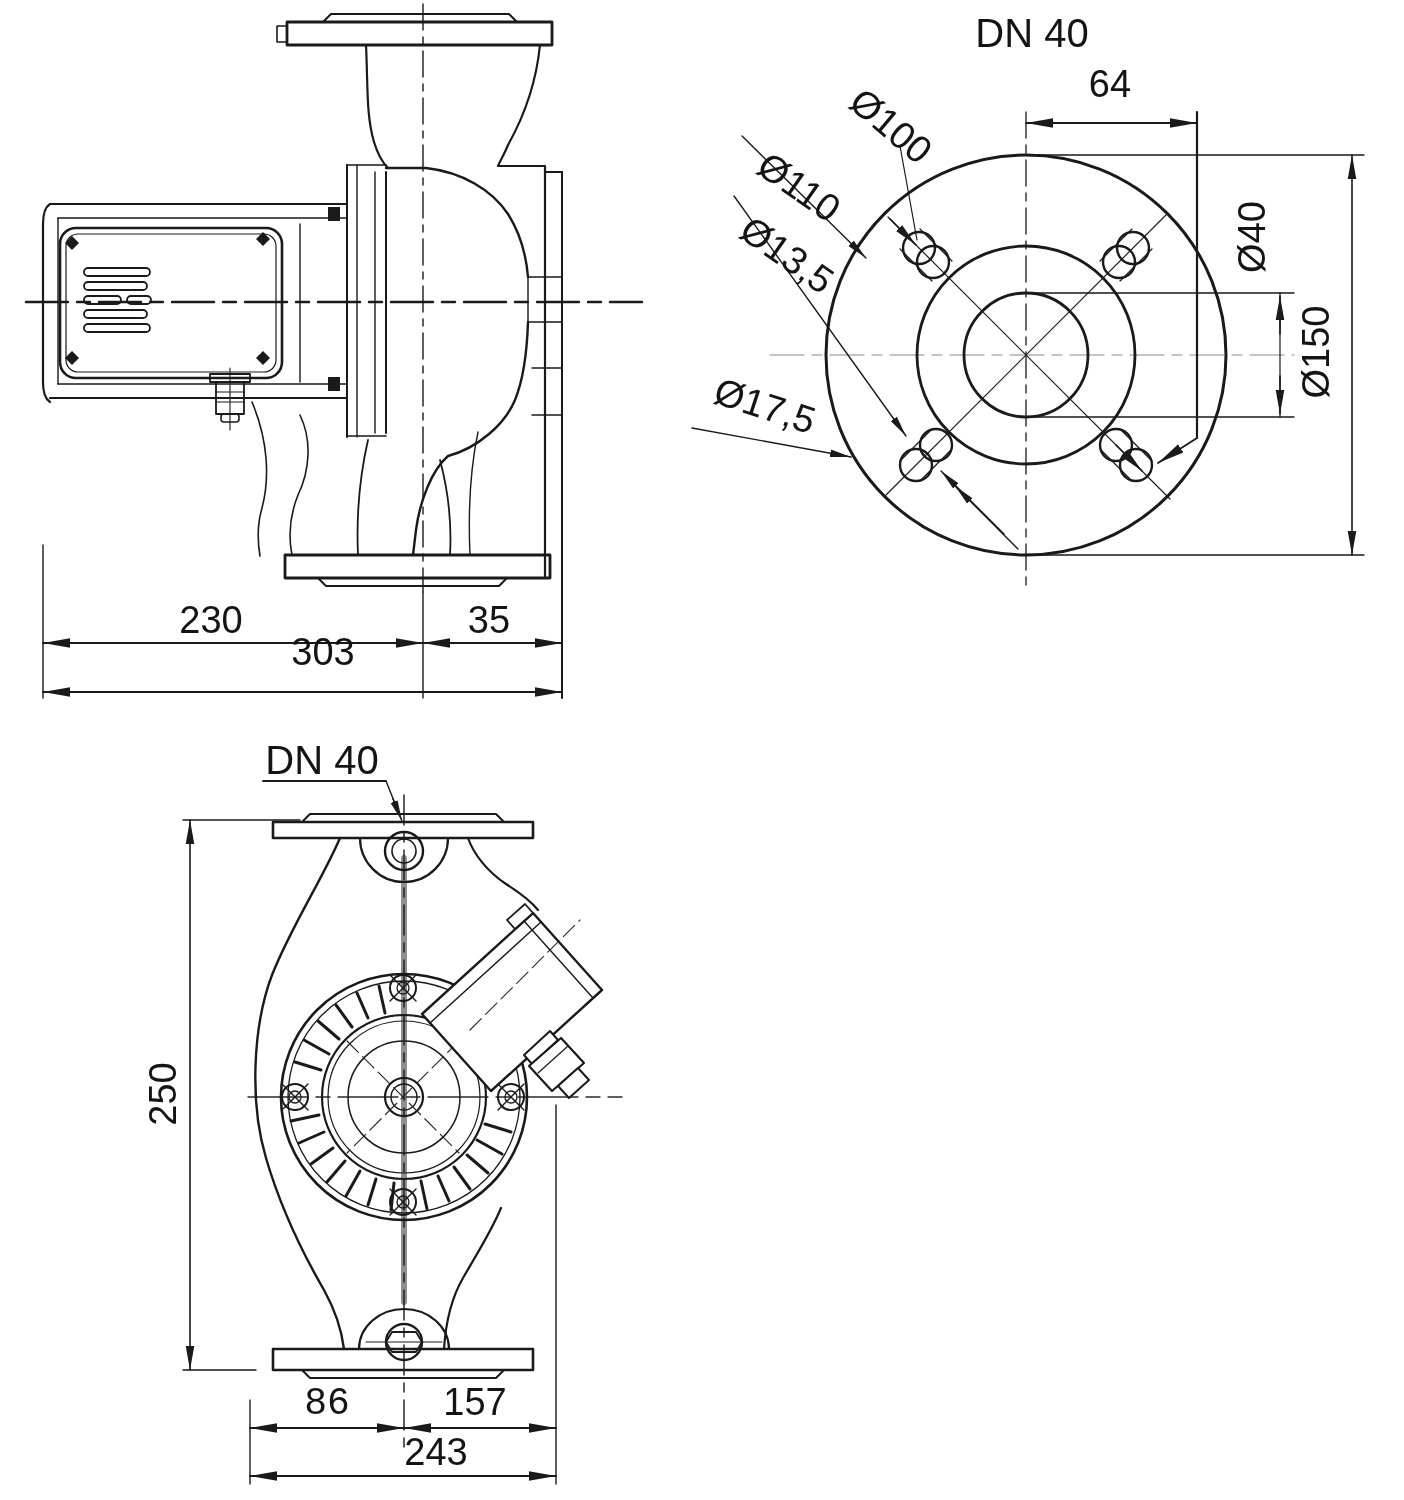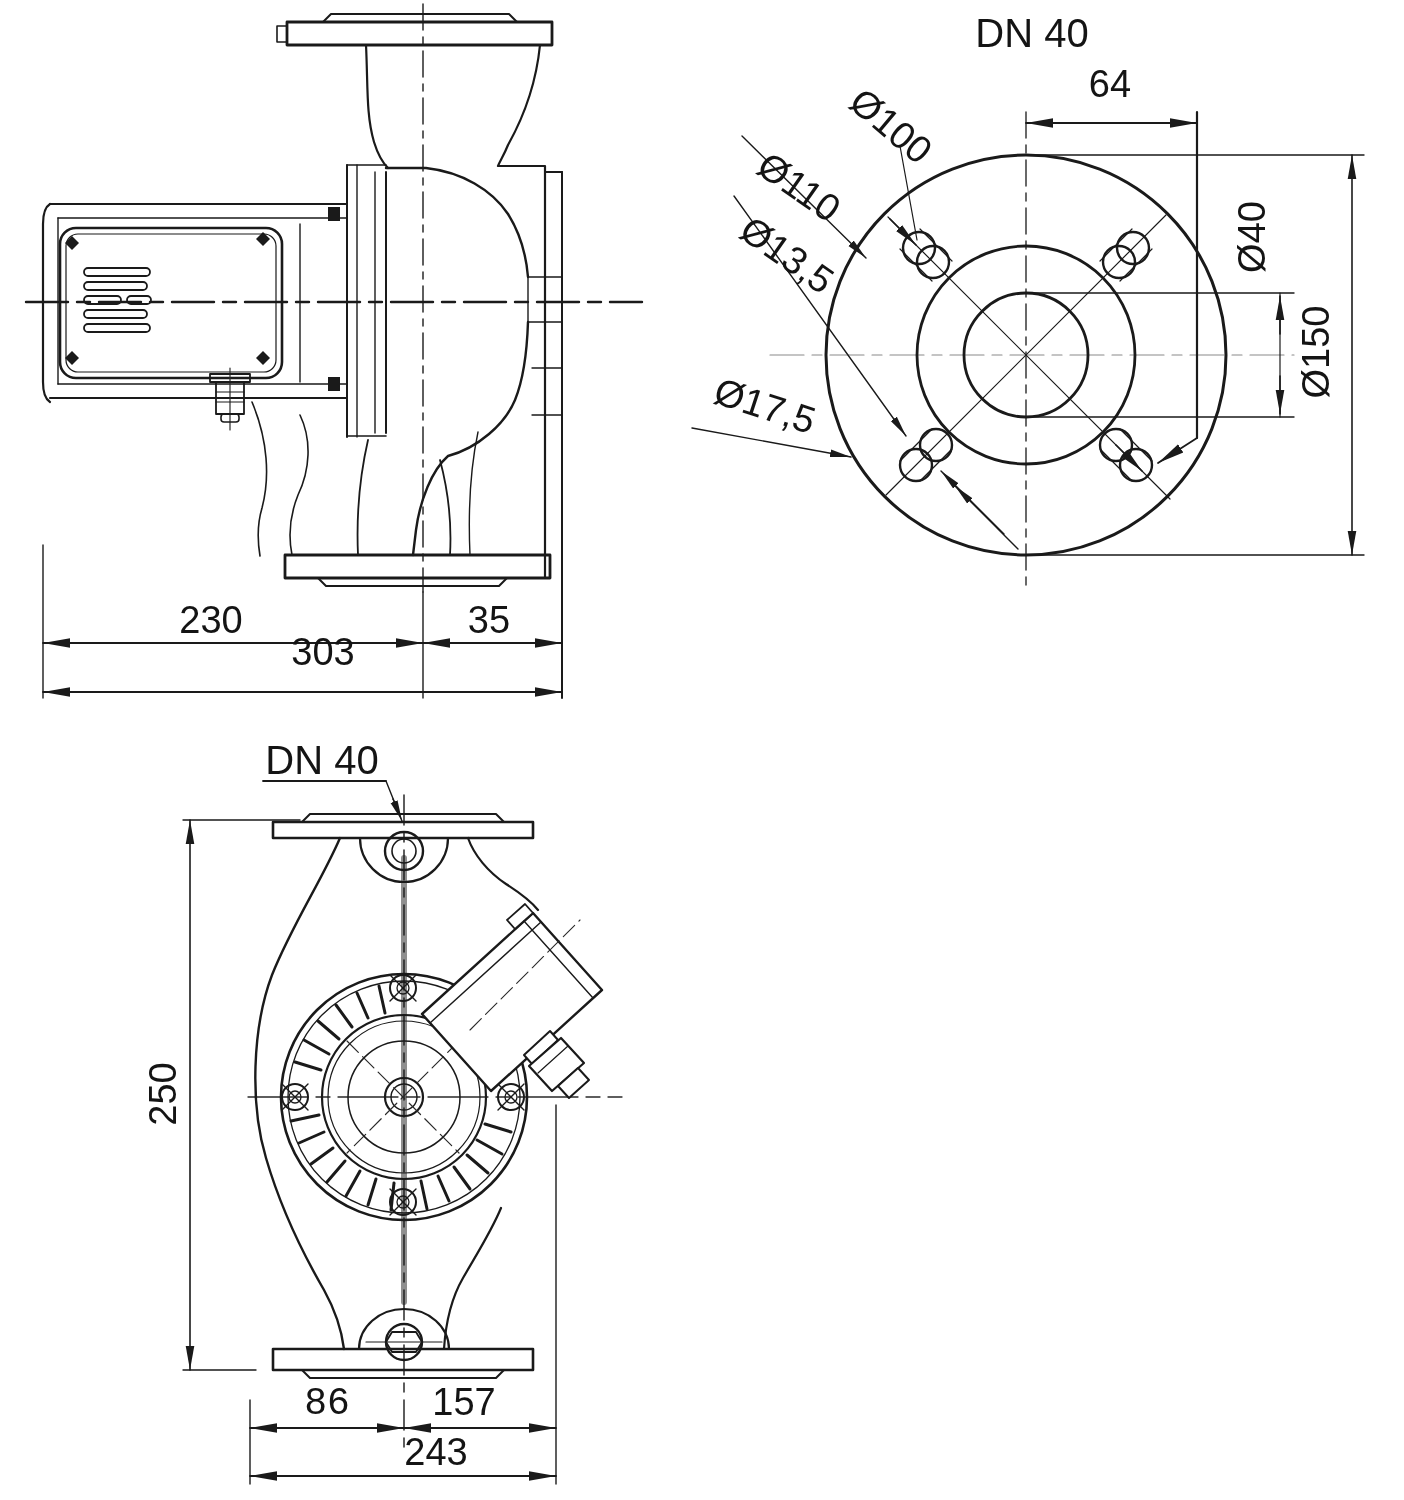--- a/index.html
+++ b/index.html
@@ -279,17 +279,17 @@
   <span class="lbl rotm90" style="left:1252px;top:237px;">Ø40</span>
   <span class="lbl rotm90" style="left:1316px;top:352px;">Ø150</span>
   <span class="lbl rot40" style="left:891px;top:126px;">Ø100</span>
   <span class="lbl rot35" style="left:799px;top:187px;">Ø110</span>
   <span class="lbl rot35" style="left:787px;top:255px;">Ø13,5</span>
   <span class="lbl rot18" style="left:765px;top:406px;">Ø17,5</span>
 
   <span class="lbl title" style="left:322px;top:760px;">DN 40</span>
   <span class="lbl rotm90" style="left:163px;top:1094px;">250</span>
   <span class="lbl" style="left:327px;top:1404px;font-family:Liberation Mono, monospace;">86</span>
-  <span class="lbl" style="left:464px;top:1402px;text-align:right;">157</span>
+  <span class="lbl" style="left:475px;top:1402px;text-align:right;">157</span>
   <span class="lbl" style="left:400px;top:1452px;margin-left:36px;">243</span>
 </div>
 
 </div>
 
 </body></html>

